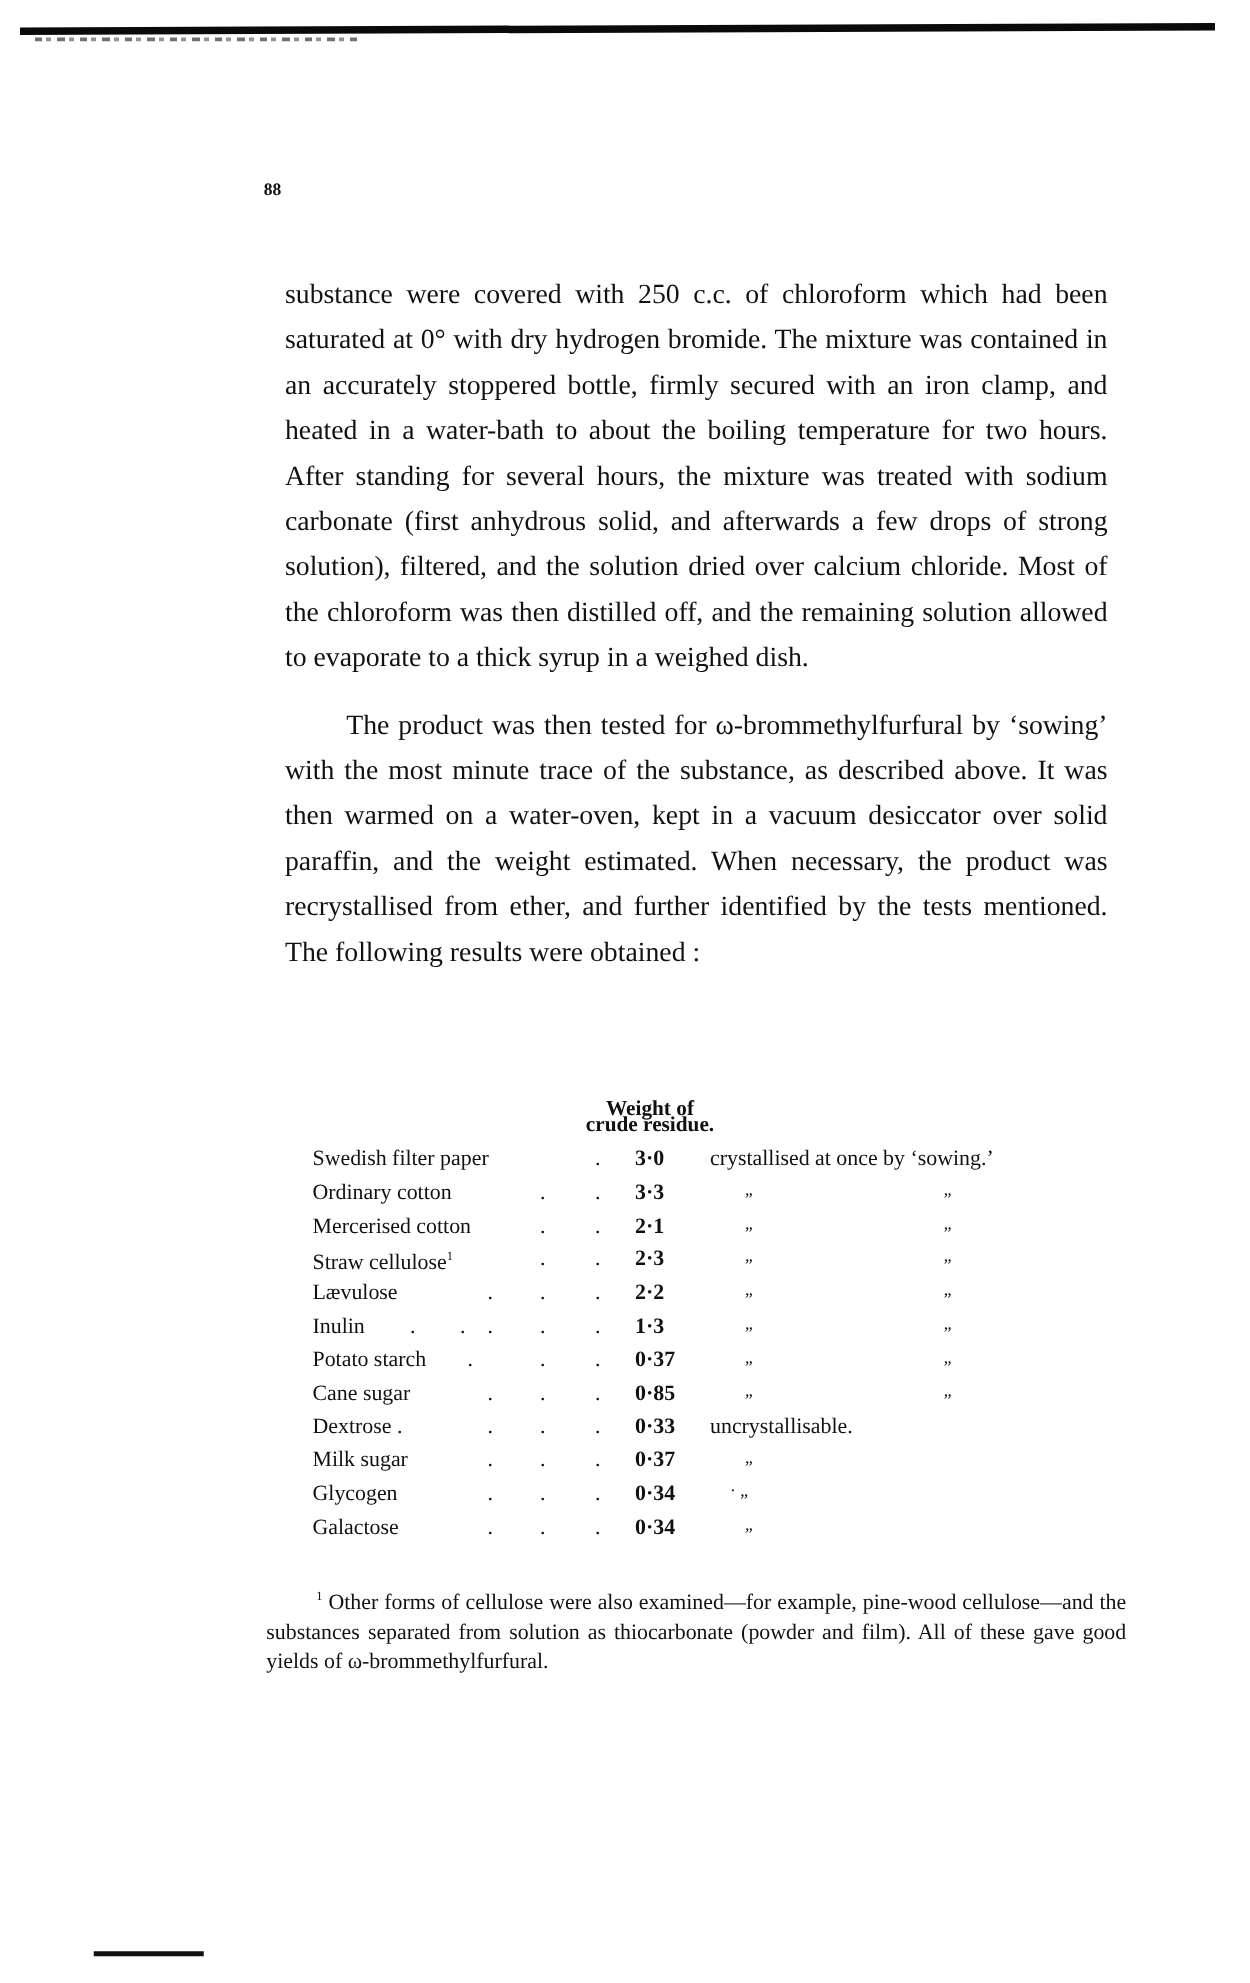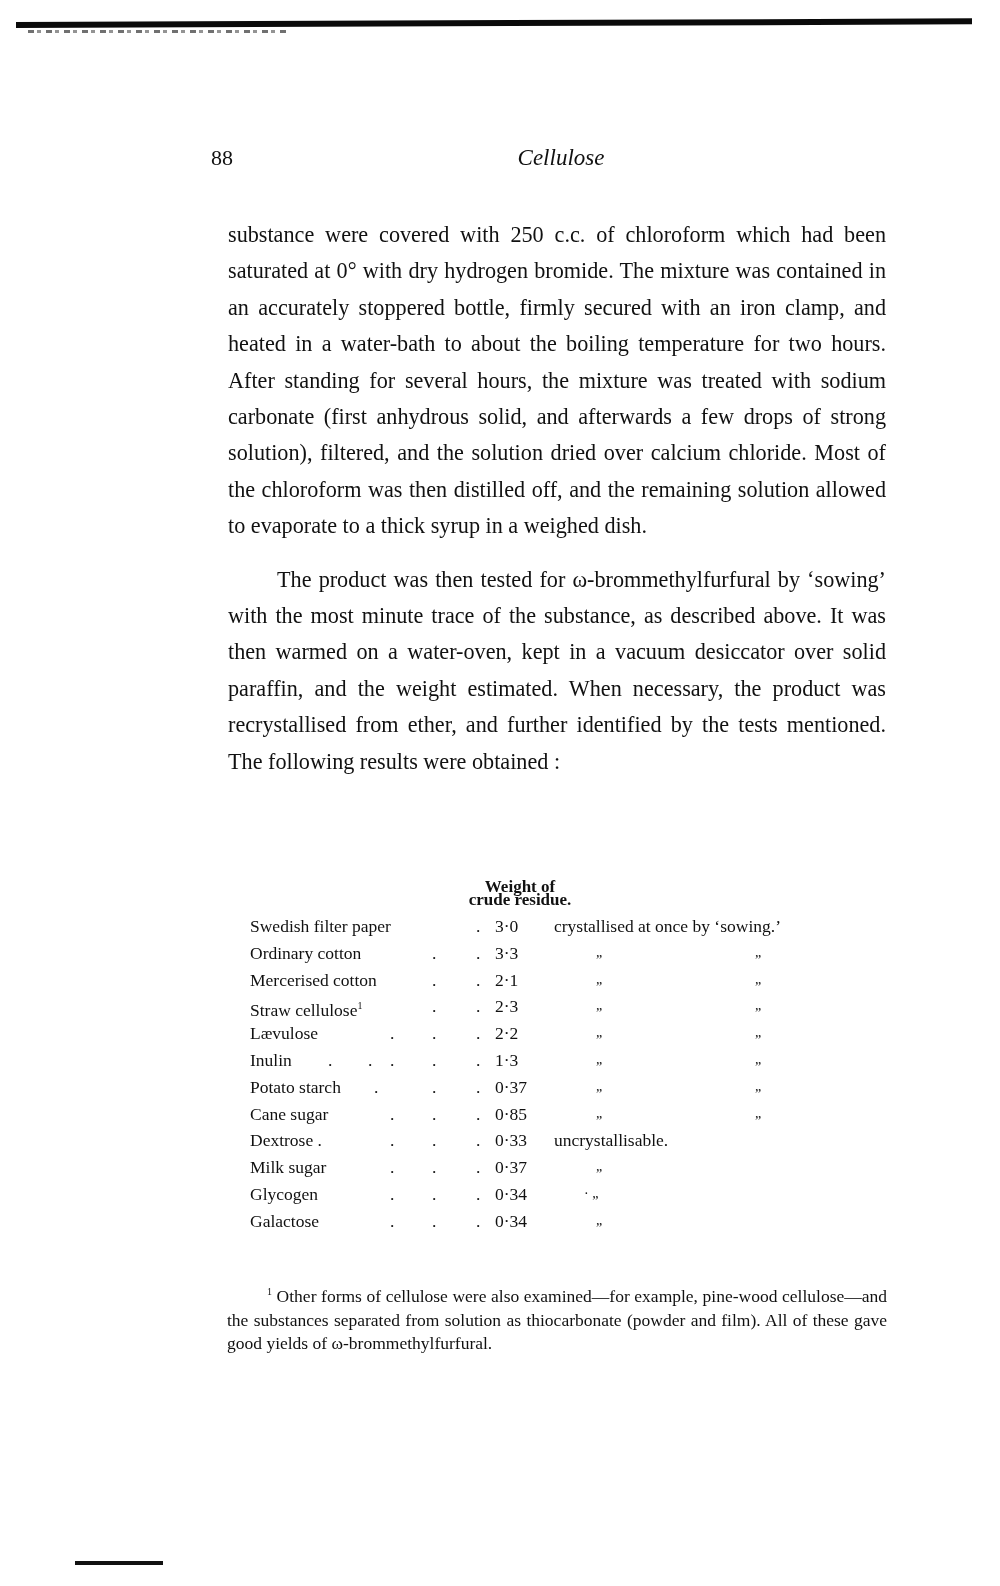--- a/index.html
+++ b/index.html
@@ -6,54 +6,53 @@
   body { width: 1000px; height: 1586px; position: relative; overflow: hidden;
          font-family: "Liberation Serif", "DejaVu Serif", serif; color: #111; }
 
   .top-rule { position: absolute; left: 0; top: 20px; width: 1000px; height: 12px; }
   .top-rule .bar { position: absolute; left: 16px; right: 28px; top: 2px; height: 6px; background: #0a0a0a; transform: rotate(-0.22deg); transform-origin: left center; }
   .top-rule .noise { position: absolute; left: 28px; top: 10px; width: 260px; height: 3px;
                      background: repeating-linear-gradient(90deg, #333 0 6px, transparent 6px 9px, #666 9px 13px, transparent 13px 18px); opacity: .7; }
   .bottom-rule { position: absolute; left: 75px; top: 1561px; width: 88px; height: 4px; background: #111; }
 
   .running-head { position: absolute; left: 211px; top: 145px; width: 692px; height: 34px; }
-  .page-number { position: absolute; left: 0; top: 0; font-size: 22px; }
+  .page-number { position: absolute; left: 0; top: 0; font-size: 14px; font-weight: bold; }
   .running-title { position: absolute; left: 0; width: 692px; top: 0; text-align: center; font-style: italic; font-size: 23px; padding-left: 8px; box-sizing: border-box; }
 
   .body-text { position: absolute; left: 211px; top: 200px; width: 692px; font-size: 22.2px; line-height: 36.4px; text-align: justify; }
   .body-text p { margin: 17px; }
   .body-text p.indent { text-indent: 49px; }
 
   .table { position: absolute; left: 250px; top: 880px; width: 650px; font-size: 17.5px; }
   .th { position: absolute; left: 215px; top: 0; width: 110px; text-align: center; font-size: 17px; line-height: 13px; font-weight: bold; }
   .rows { position: absolute; left: 0; top: 33px; width: 650px; }
   .row { position: relative; height: 26.8px; line-height: 26.8px; white-space: nowrap; }
   .row .name { position: absolute; left: 0; }
   .row .dots { position: absolute; left: 120px; width: 110px; letter-spacing: 0; }
   .row .dots span { position: absolute; }
-  .row .weight { position: absolute; left: 245px; }
-  .row .result { position: absolute; left: 304px; }
+  .row .weight { position: absolute; left: 258px; font-weight: bold; }
+  .row .result { position: absolute; left: 318px; }
   .row .ditto1 { position: absolute; left: 346px; font-size: 14px; }
   .row .ditto2 { position: absolute; left: 505px; font-size: 14px; }
   sup.fn { font-size: 10px; vertical-align: 7px; }
 
   .footnote { position: absolute; left: 211px; top: 1264px; width: 692px; font-size: 17.5px; line-height: 23.6px; text-align: justify; }
-  .footnote p { margin: 16px; text-indent: 40px; }
+  .footnote p { margin: 2px; text-indent: 40px; }
 </style>
 </head>
 <body>
 
 <div class="top-rule">
   <div class="bar"></div>
   <div class="noise"></div>
 </div>
 
 <div class="running-head">
   <span class="page-number">88</span>
-  <div class="running-title">Cellulose</div>
 </div>
 
 <div class="body-text">
   <p>substance were covered with 250 c.c. of chloroform which had been saturated at 0° with dry hydrogen bromide. The mixture was contained in an accurately stoppered bottle, firmly secured with an iron clamp, and heated in a water-bath to about the boiling temperature for two hours. After standing for several hours, the mixture was treated with sodium carbonate (first anhydrous solid, and afterwards a few drops of strong solution), filtered, and the solution dried over calcium chloride. Most of the chloroform was then distilled off, and the remaining solution allowed to evaporate to a thick syrup in a weighed dish.</p>
   <p class="indent">The product was then tested for ω-brommethylfurfural by ‘sowing’ with the most minute trace of the substance, as described above. It was then warmed on a water-oven, kept in a vacuum desiccator over solid paraffin, and the weight estimated. When necessary, the product was recrystallised from ether, and further identified by the tests mentioned. The following results were obtained :</p>
 </div>
 
 <div class="table">
   <div class="th">
     <div>Weight of</div>

